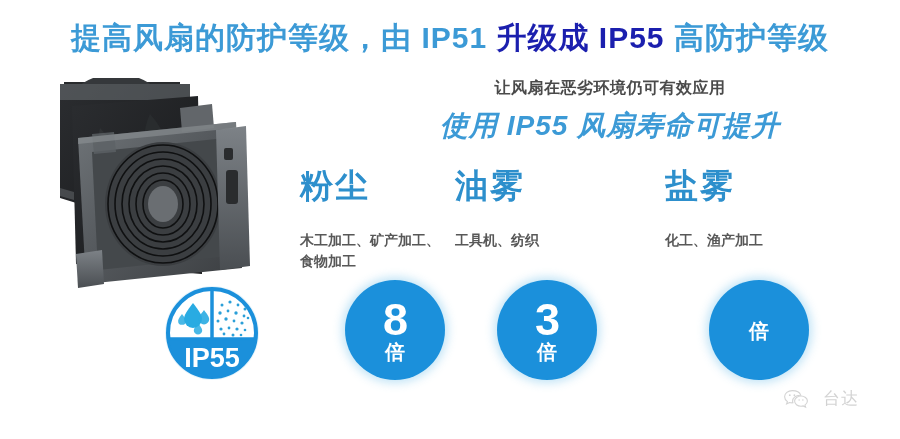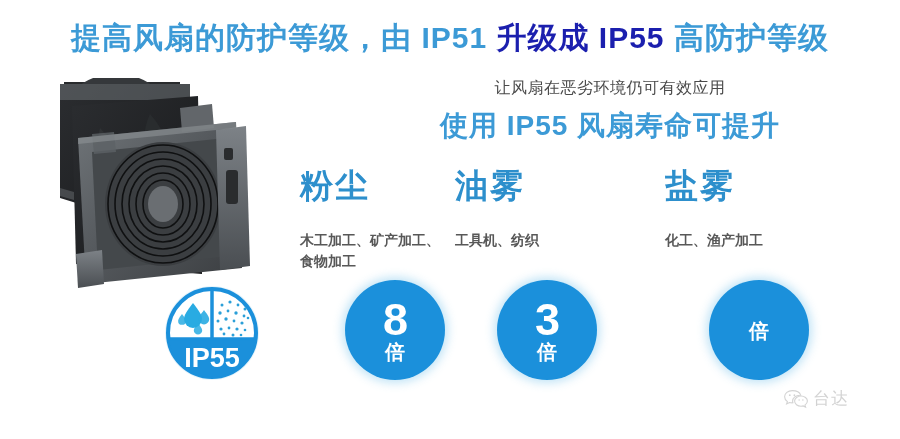--- a/index.html
+++ b/index.html
@@ -21,28 +21,28 @@
     white-space:nowrap;
     line-height:40px;
   }
   .t-light{color:#3c9ad6;}
   .t-dark{color:#1b1fae;}
 
   
   .sub1{
     position:absolute;left:320px;top:78px;width:580px;
     text-align:center;
-    font-size:16px;font-weight:normal;color:#4a4a4a;
+    font-size:16px;font-weight:bold;color:#4a4a4a;
     letter-spacing:.5px;white-space:nowrap;
   }
   .sub2{
     position:absolute;left:320px;top:107px;width:580px;
     text-align:center;
     font-size:28px;font-weight:bold;color:#3c9ad6;
-    letter-spacing:1px;white-space:nowrap;
+    letter-spacing:1px;white-space:nowrap;font-style:italic;
   }
 
   
   .col{position:absolute;top:166px;width:190px;text-align:left;}
   .col-1{left:300px;}
   .col-2{left:455px;}
   .col-3{left:665px;}
   .col-head{
     font-size:33px;font-weight:bold;color:#2d8fcc;
     letter-spacing:2px;line-height:40px;white-space:nowrap;
@@ -77,21 +77,21 @@
   .badge{position:absolute;left:160px;top:283px;width:104px;height:100px;}
   .badge svg{display:block;}
 
   
   .fan{position:absolute;left:30px;top:78px;width:260px;height:232px;overflow:hidden;}
   .fan svg{display:block;}
 
   
   .watermark{
     position:absolute;left:783px;top:387px;
-    display:flex;align-items:center;gap:4px;
+    display:flex;align-items:center;gap:14px;
     opacity:.38;
   }
   .wm-text{font-size:17px;color:#8c8c8c;letter-spacing:1px;font-weight:normal;}
   .wm-icon{width:26px;height:20px;}
 </style>
 </head>
 <body>
 
 <div class="stage">
 

